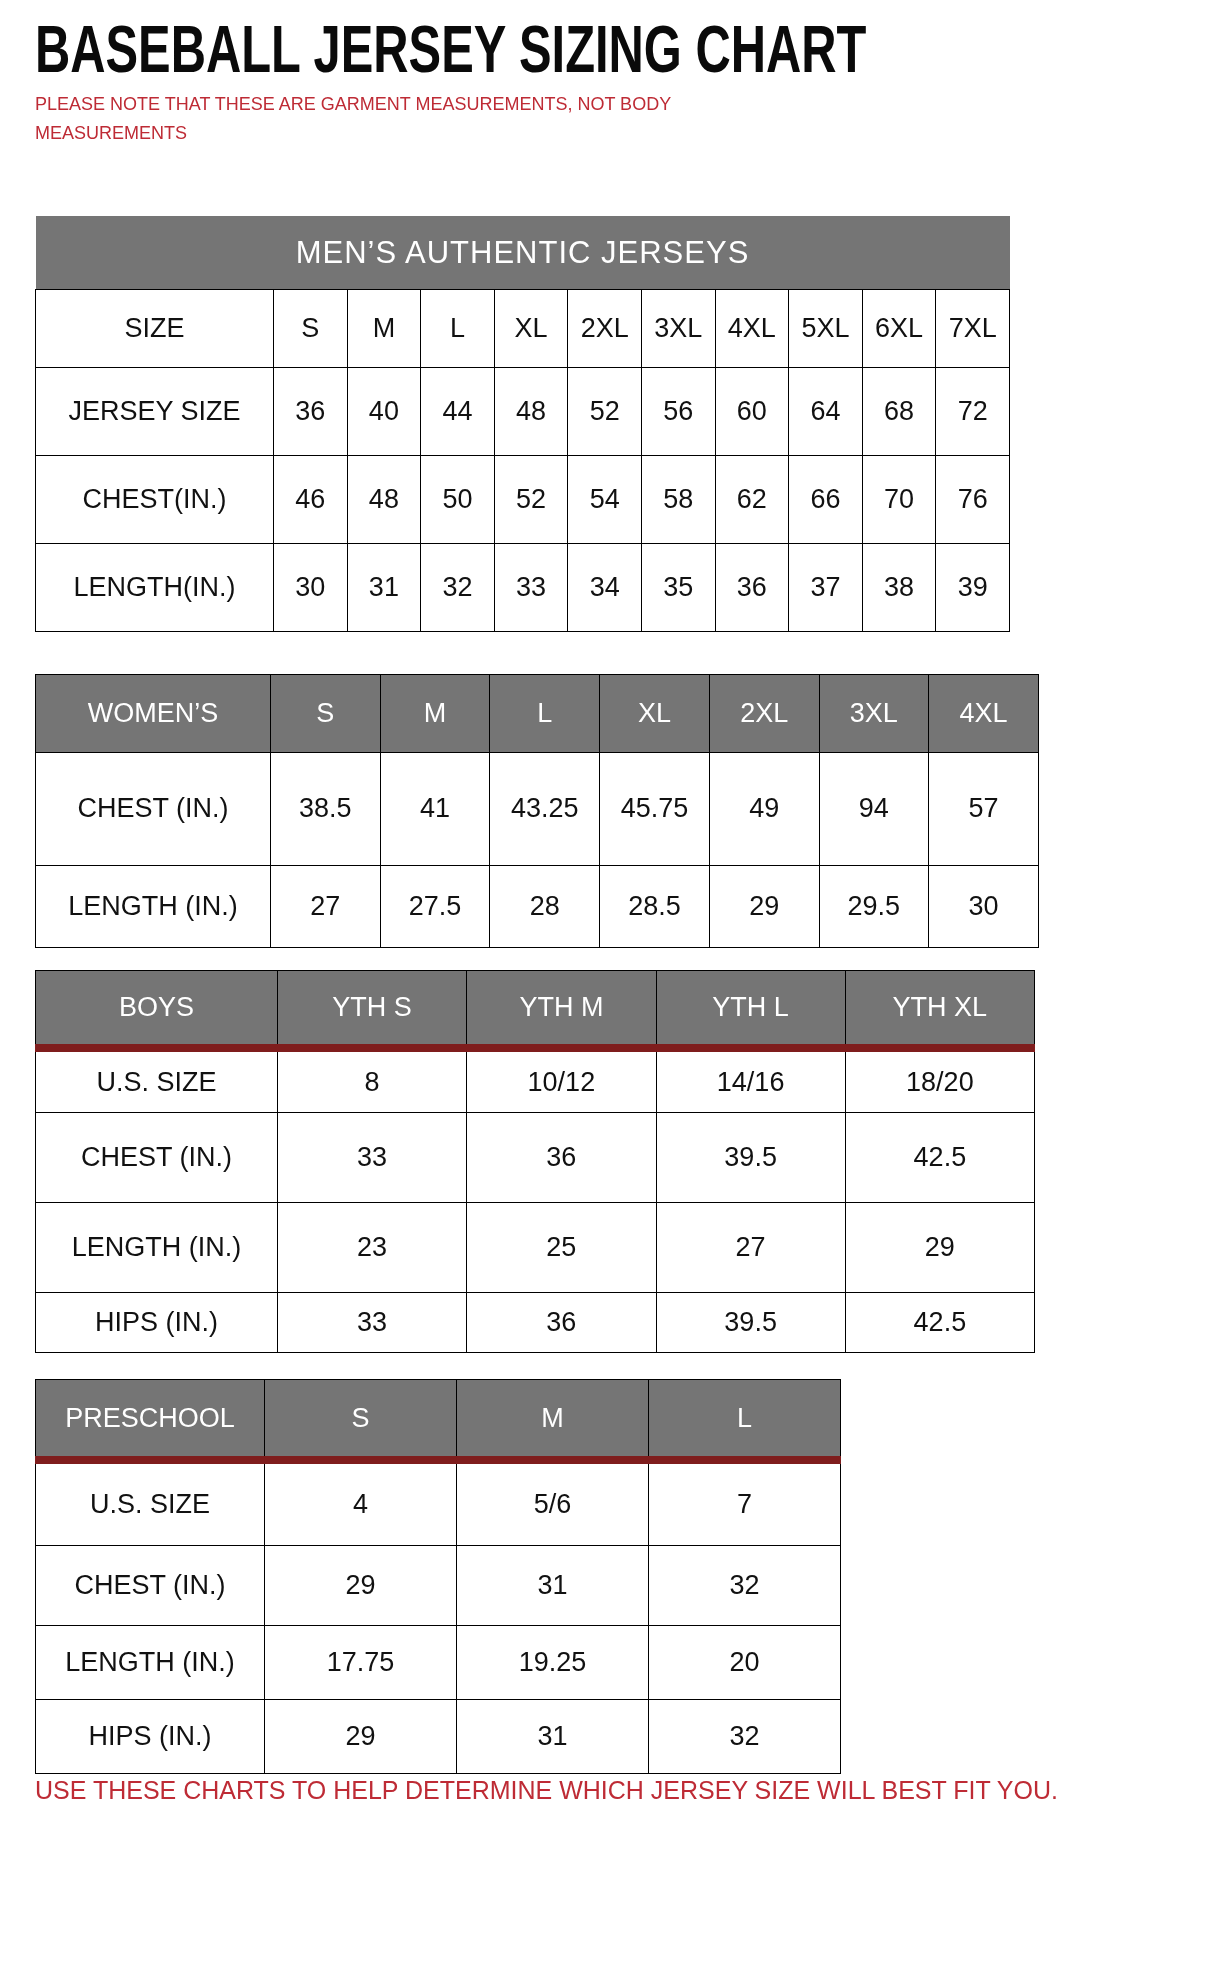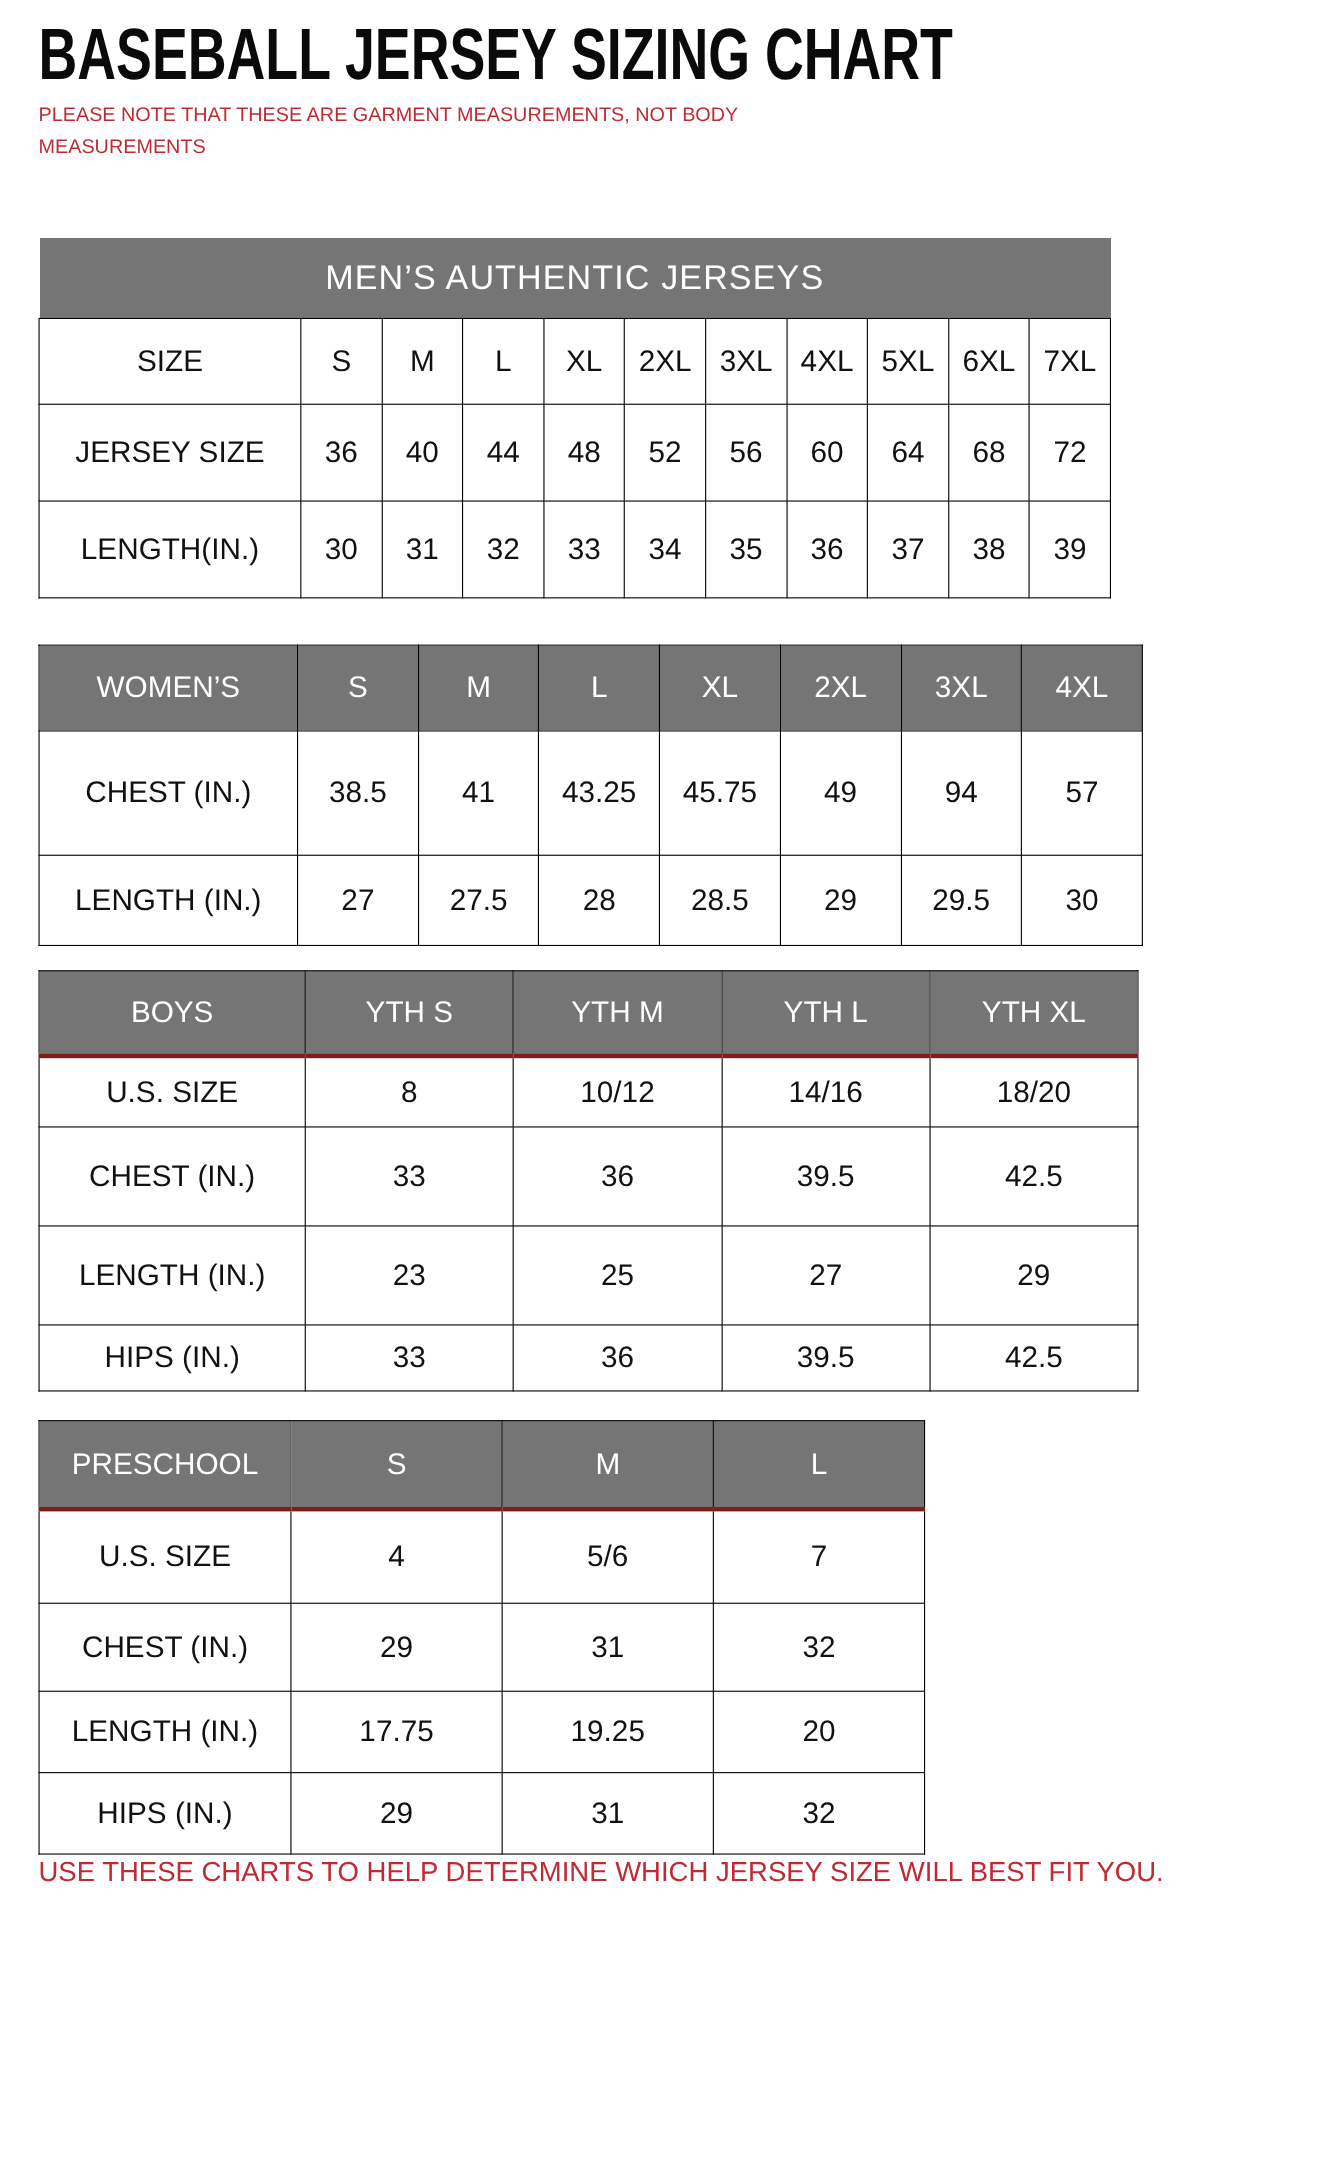--- a/index.html
+++ b/index.html
@@ -53,21 +53,21 @@
     color:#ffffff;
   }
   tr.banner th{
     background:#757575;
     color:#ffffff;
     font-size:31px;
     letter-spacing:1px;
     border:none;
     border-bottom:1.5px solid #000;
   }
-  .thick-head thead th{border-bottom:4px solid #7f1d1d;}
+  .thick-head thead th{border-bottom:8px solid #7f1d1d;}
 
   .t-mens{width:975px;margin-top:68px;}
   .t-womens{width:1004px;margin-top:42px;}
   .t-boys{width:1000px;margin-top:22px;}
   .t-pre{width:806px;margin-top:26px;}
 
   .t-mens col.label-col{width:238px;}
   .t-womens col.label-col{width:235px;}
   .t-boys col.label-col{width:242px;}
   .t-pre col.label-col{width:229px;}
@@ -141,20 +141,33 @@
           <td>44</td>
           <td>48</td>
           <td>52</td>
           <td>56</td>
           <td>60</td>
           <td>64</td>
           <td>68</td>
           <td>72</td>
         </tr>
         <tr>
+          <td>CHEST(IN.)</td>
+          <td>46</td>
+          <td>48</td>
+          <td>50</td>
+          <td>52</td>
+          <td>54</td>
+          <td>58</td>
+          <td>62</td>
+          <td>66</td>
+          <td>70</td>
+          <td>76</td>
+        </tr>
+        <tr>
           <td>LENGTH(IN.)</td>
           <td>30</td>
           <td>31</td>
           <td>32</td>
           <td>33</td>
           <td>34</td>
           <td>35</td>
           <td>36</td>
           <td>37</td>
           <td>38</td>

